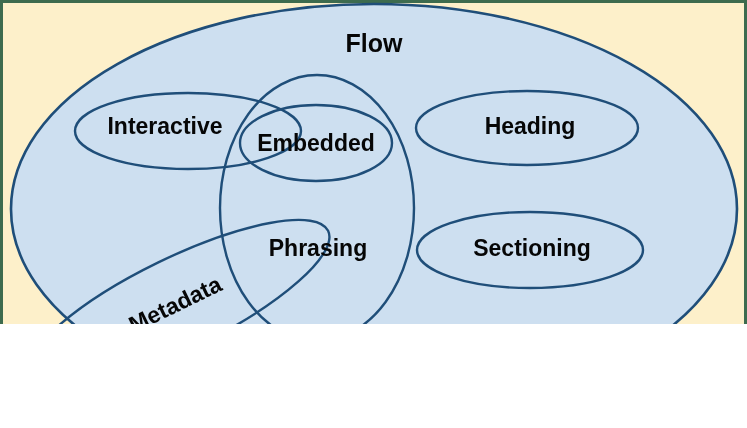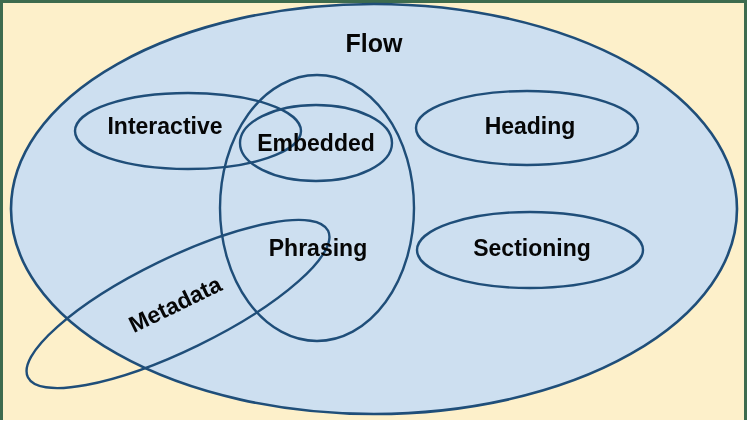--- a/index.html
+++ b/index.html
@@ -3,21 +3,21 @@
 <meta charset="utf-8">
 <style>
   html, body {
     margin: 0;
     padding: 0;
     background: #ffffff;
   }
   #stage {
     position: relative;
     width: 747px;
-    height: 420px;
+    height: 324px;
     overflow: hidden;
     font-family: "Liberation Sans", sans-serif;
   }
   #diagram-svg {
     display: block;
     width: 747px;
     height: 428px;
   }
   .cat-label {
     font-family: "Liberation Sans", sans-serif;

